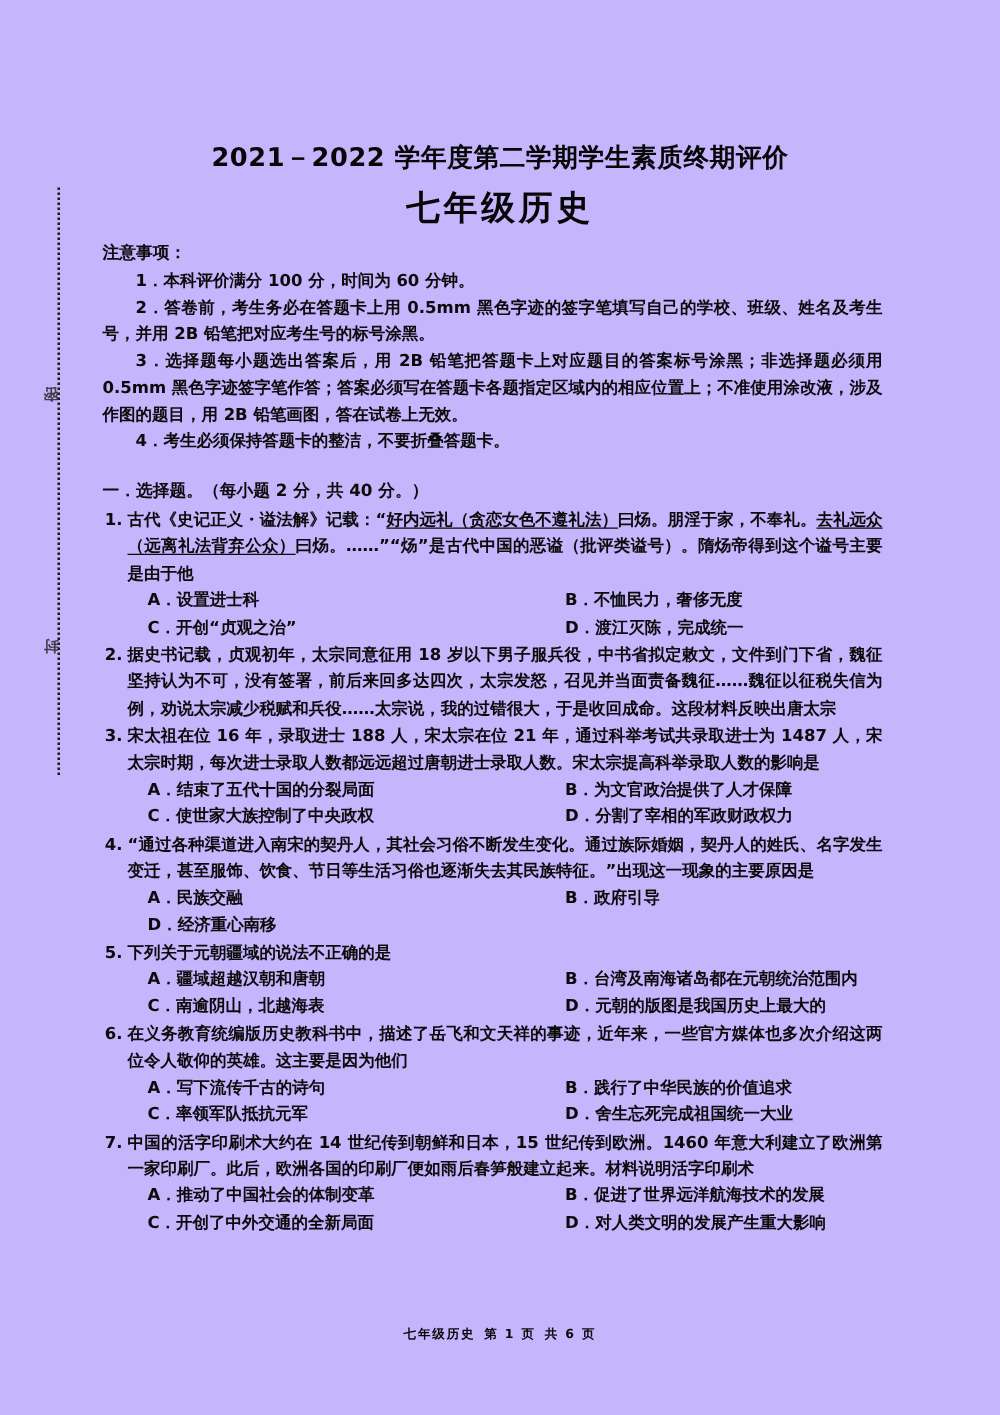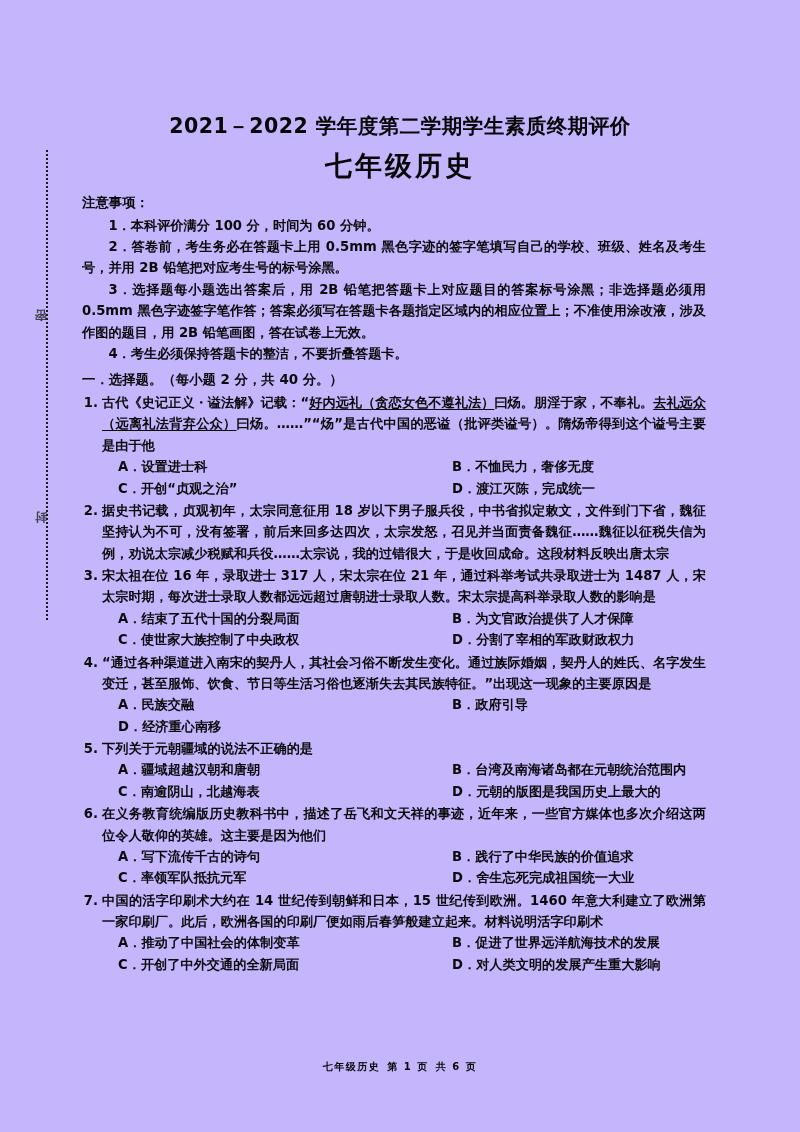--- a/index.html
+++ b/index.html
@@ -87,21 +87,21 @@
   }
   .notice-item {
     text-indent: 2em;
     text-align: justify;
     text-justify: inter-ideograph;
     margin: 0;
     font-weight: 600;
   }
 
   .section-title {
-    margin-top: 5px;
+    margin-top: 19px;
     font-weight: 700;
     font-size: 13.4px;
   }
 
   .q {
     margin-top: 1px;
     display: flex;
     align-items: flex-start;
   }
   .q-num {
@@ -194,21 +194,21 @@
         </div>
         <div class="q">
           <div class="q-num">2.</div>
           <div class="q-body">
             <div class="q-stem"><span>据史书记载，贞观初年，太宗同意征用 18 岁以下男子服兵役，中书省拟定敕文，文件到门下省，魏征坚持认为不可，没有签署，前后来回多达四次，太宗发怒，召见并当面责备魏征……魏征以征税失信为例，劝说太宗减少税赋和兵役……太宗说，我的过错很大，于是收回成命。这段材料反映出唐太宗</span></div>
           </div>
         </div>
         <div class="q">
           <div class="q-num">3.</div>
           <div class="q-body">
-            <div class="q-stem"><span>宋太祖在位 16 年，录取进士 317 人，宋太宗在位 21 年，通过科举考试共录取进士为 1487 人，宋太宗时期，每次进士录取人数都远远超过唐朝进士录取人数。宋太宗提高科举录取人数的影响是</span></div>
+            <div class="q-stem"><span>宋太祖在位 16 年，录取进士 188 人，宋太宗在位 21 年，通过科举考试共录取进士为 1487 人，宋太宗时期，每次进士录取人数都远远超过唐朝进士录取人数。宋太宗提高科举录取人数的影响是</span></div>
             <div class="opts-grid">
               <div class="opt"><span class="lab">A．</span><span>结束了五代十国的分裂局面</span></div>
               <div class="opt"><span class="lab">B．</span><span>为文官政治提供了人才保障</span></div>
               <div class="opt"><span class="lab">C．</span><span>使世家大族控制了中央政权</span></div>
               <div class="opt"><span class="lab">D．</span><span>分割了宰相的军政财政权力</span></div>
             </div>
           </div>
         </div>
         <div class="q">
           <div class="q-num">4.</div>

